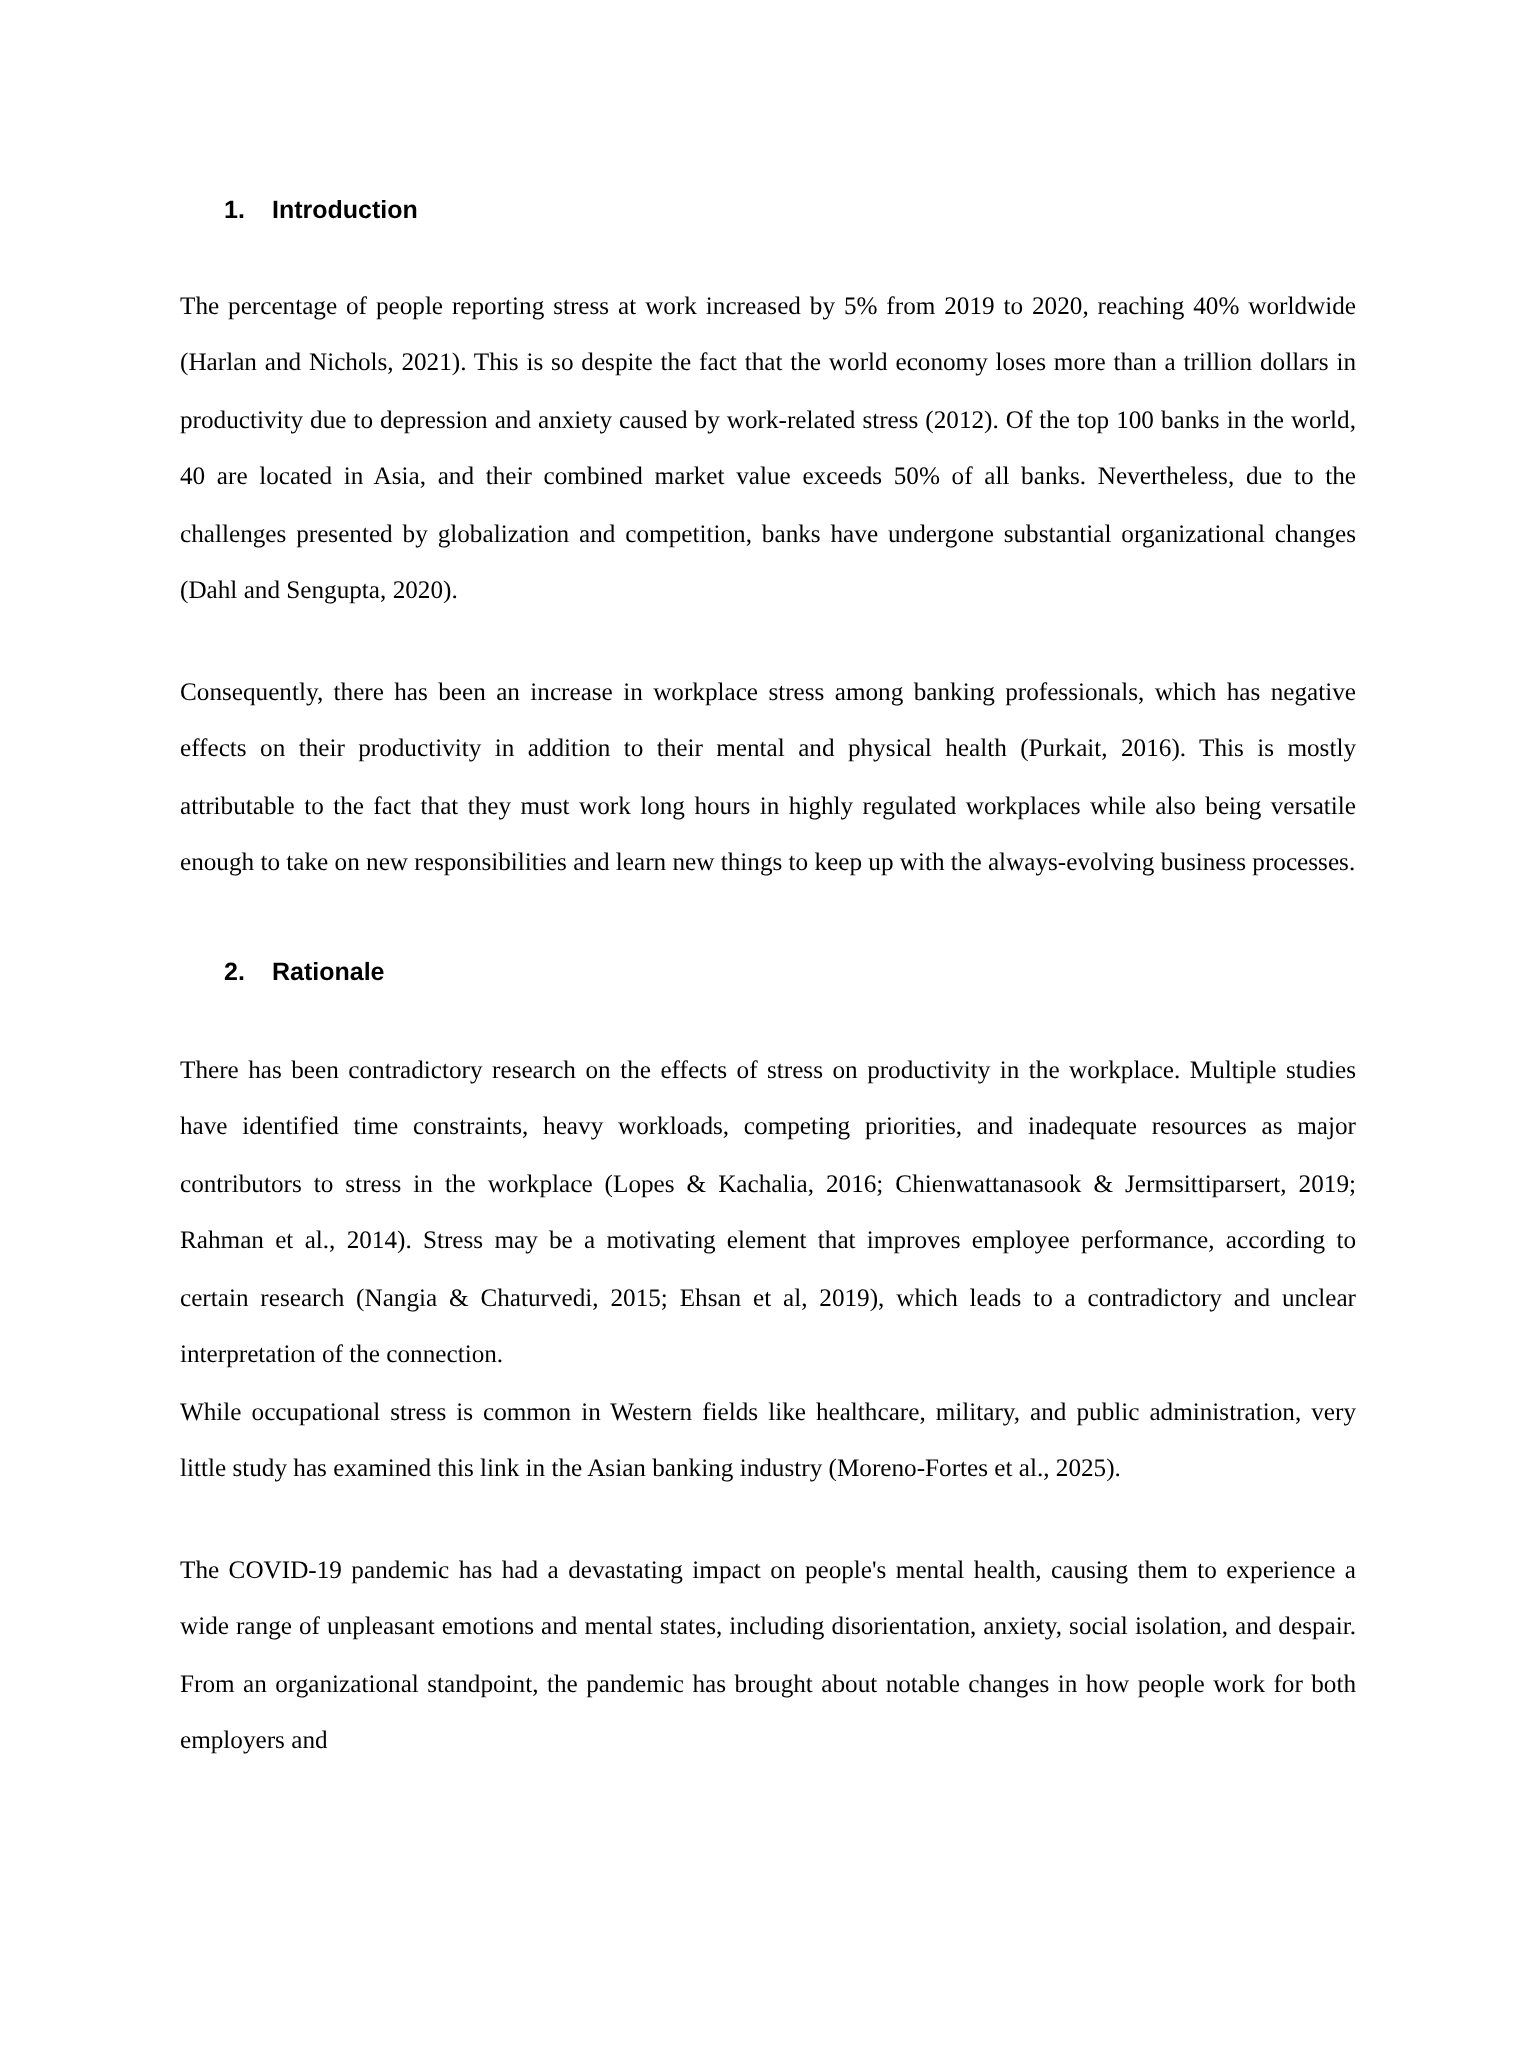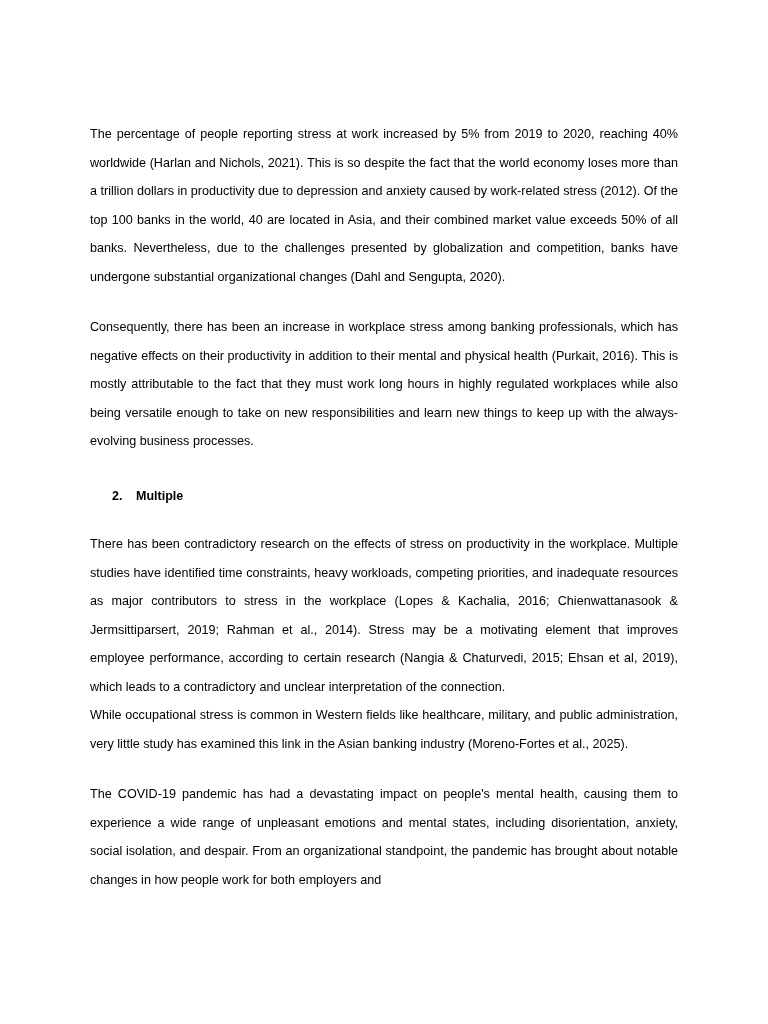--- a/index.html
+++ b/index.html
@@ -39,45 +39,49 @@
   }
   .para {
     font-size: 12.6px;
     line-height: 28.5px;
     text-align: justify;
     text-justify: inter-word;
     margin: 0;
     padding: 0;
     color: #000;
     hyphens: none;
+    font-family: Liberation Serif, serif;
   }
   .spacer-md { height: 22px; }
   .gap-after-h1 { height: 24px; }
   .gap-before-h2 { height: 31px; }
   .gap-after-h2 { height: 25px; }
 </style>
 </head>
 <body>
 
 <div class="page">
   <div class="doc-body">
 
+    <h2 class="heading">
+      <span class="num">1.</span><span>Introduction</span>
+    </h2>
 
     <div class="gap-after-h1"></div>
 
     <p class="para">The percentage of people reporting stress at work increased by 5% from 2019 to 2020, reaching 40% worldwide (Harlan and Nichols, 2021). This is so despite the fact that the world economy loses more than a trillion dollars in productivity due to depression and anxiety caused by work-related stress (2012). Of the top 100 banks in the world, 40 are located in Asia, and their combined market value exceeds 50% of all banks. Nevertheless, due to the challenges presented by globalization and competition, banks have undergone substantial organizational changes (Dahl and Sengupta, 2020).</p>
 
     <div class="spacer-md"></div>
 
     <p class="para">Consequently, there has been an increase in workplace stress among banking professionals, which has negative effects on their productivity in addition to their mental and physical health (Purkait, 2016). This is mostly attributable to the fact that they must work long hours in highly regulated workplaces while also being versatile enough to take on new responsibilities and learn new things to keep up with the always-evolving business processes.</p>
 
     <div class="gap-before-h2"></div>
 
     <h2 class="heading">
-      <span class="num">2.</span><span>Multiple</span>
+      <span class="num">2.</span><span>Rationale</span>
     </h2>
 
     <div class="gap-after-h2"></div>
 
     <p class="para">There has been contradictory research on the effects of stress on productivity in the workplace. Multiple studies have identified time constraints, heavy workloads, competing priorities, and inadequate resources as major contributors to stress in the workplace (Lopes &amp; Kachalia, 2016; Chienwattanasook &amp; Jermsittiparsert, 2019; Rahman et al., 2014). Stress may be a motivating element that improves employee performance, according to certain research (Nangia &amp; Chaturvedi, 2015; Ehsan et al, 2019), which leads to a contradictory and unclear interpretation of the connection.</p>
 
     <p class="para">While occupational stress is common in Western fields like healthcare, military, and public administration, very little study has examined this link in the Asian banking industry (Moreno-Fortes et al., 2025).</p>
 
     <div class="spacer-md"></div>
 

